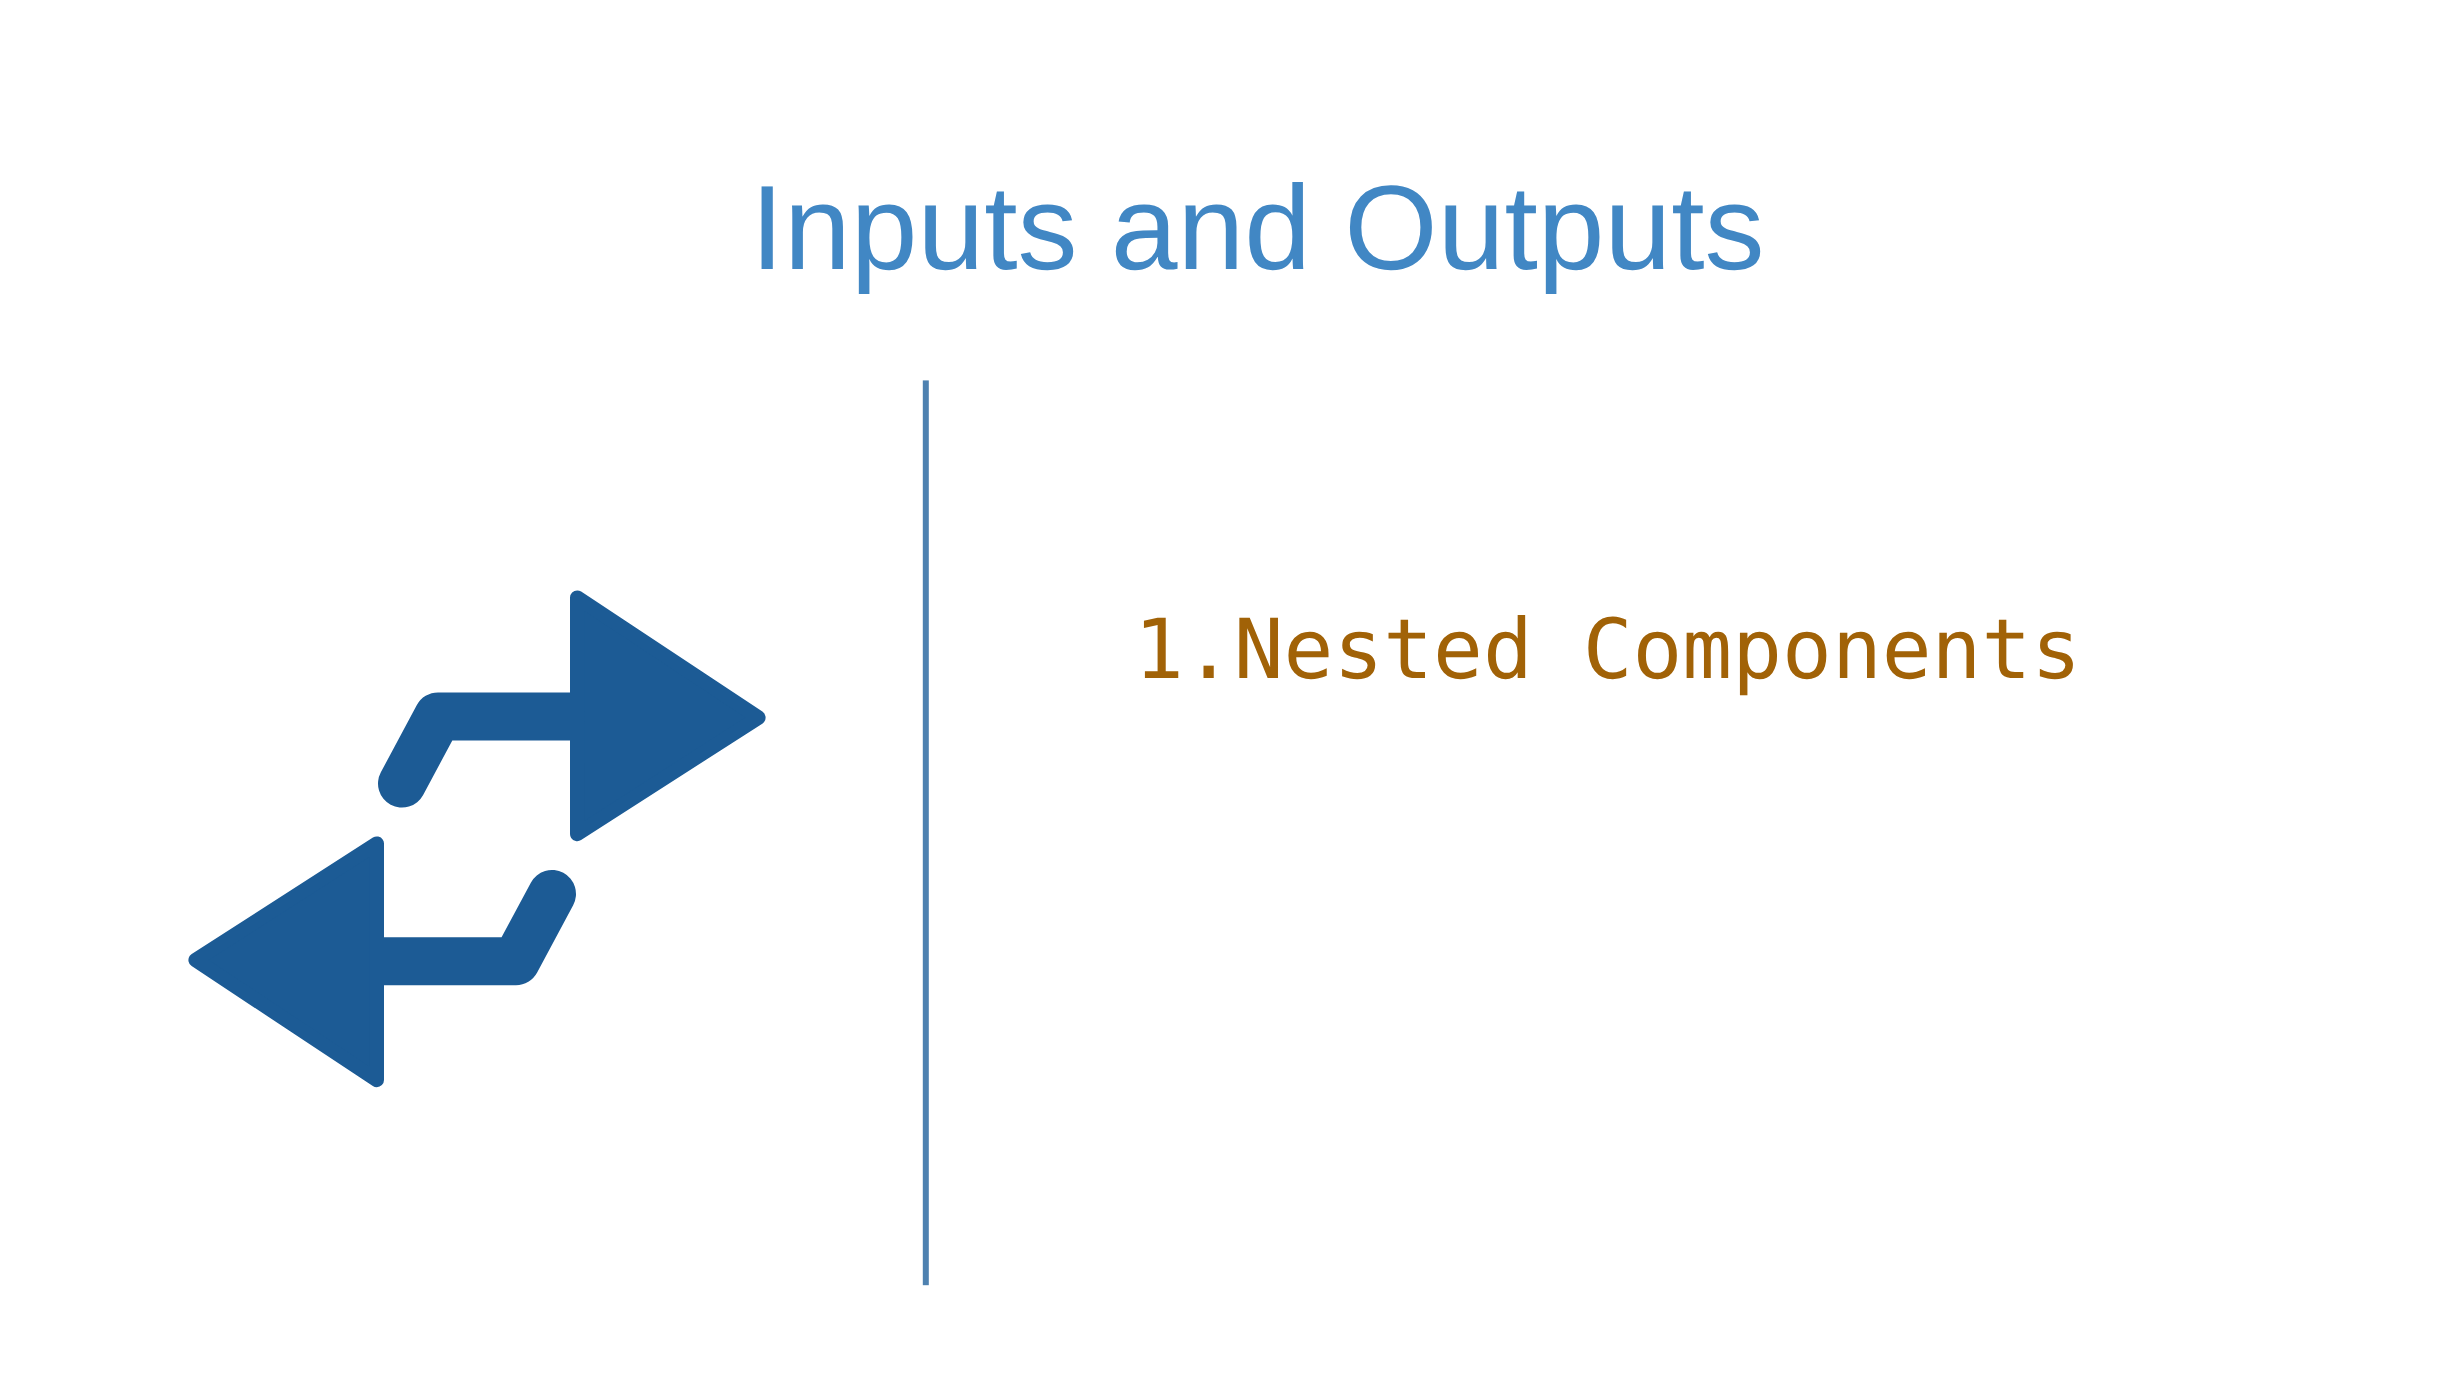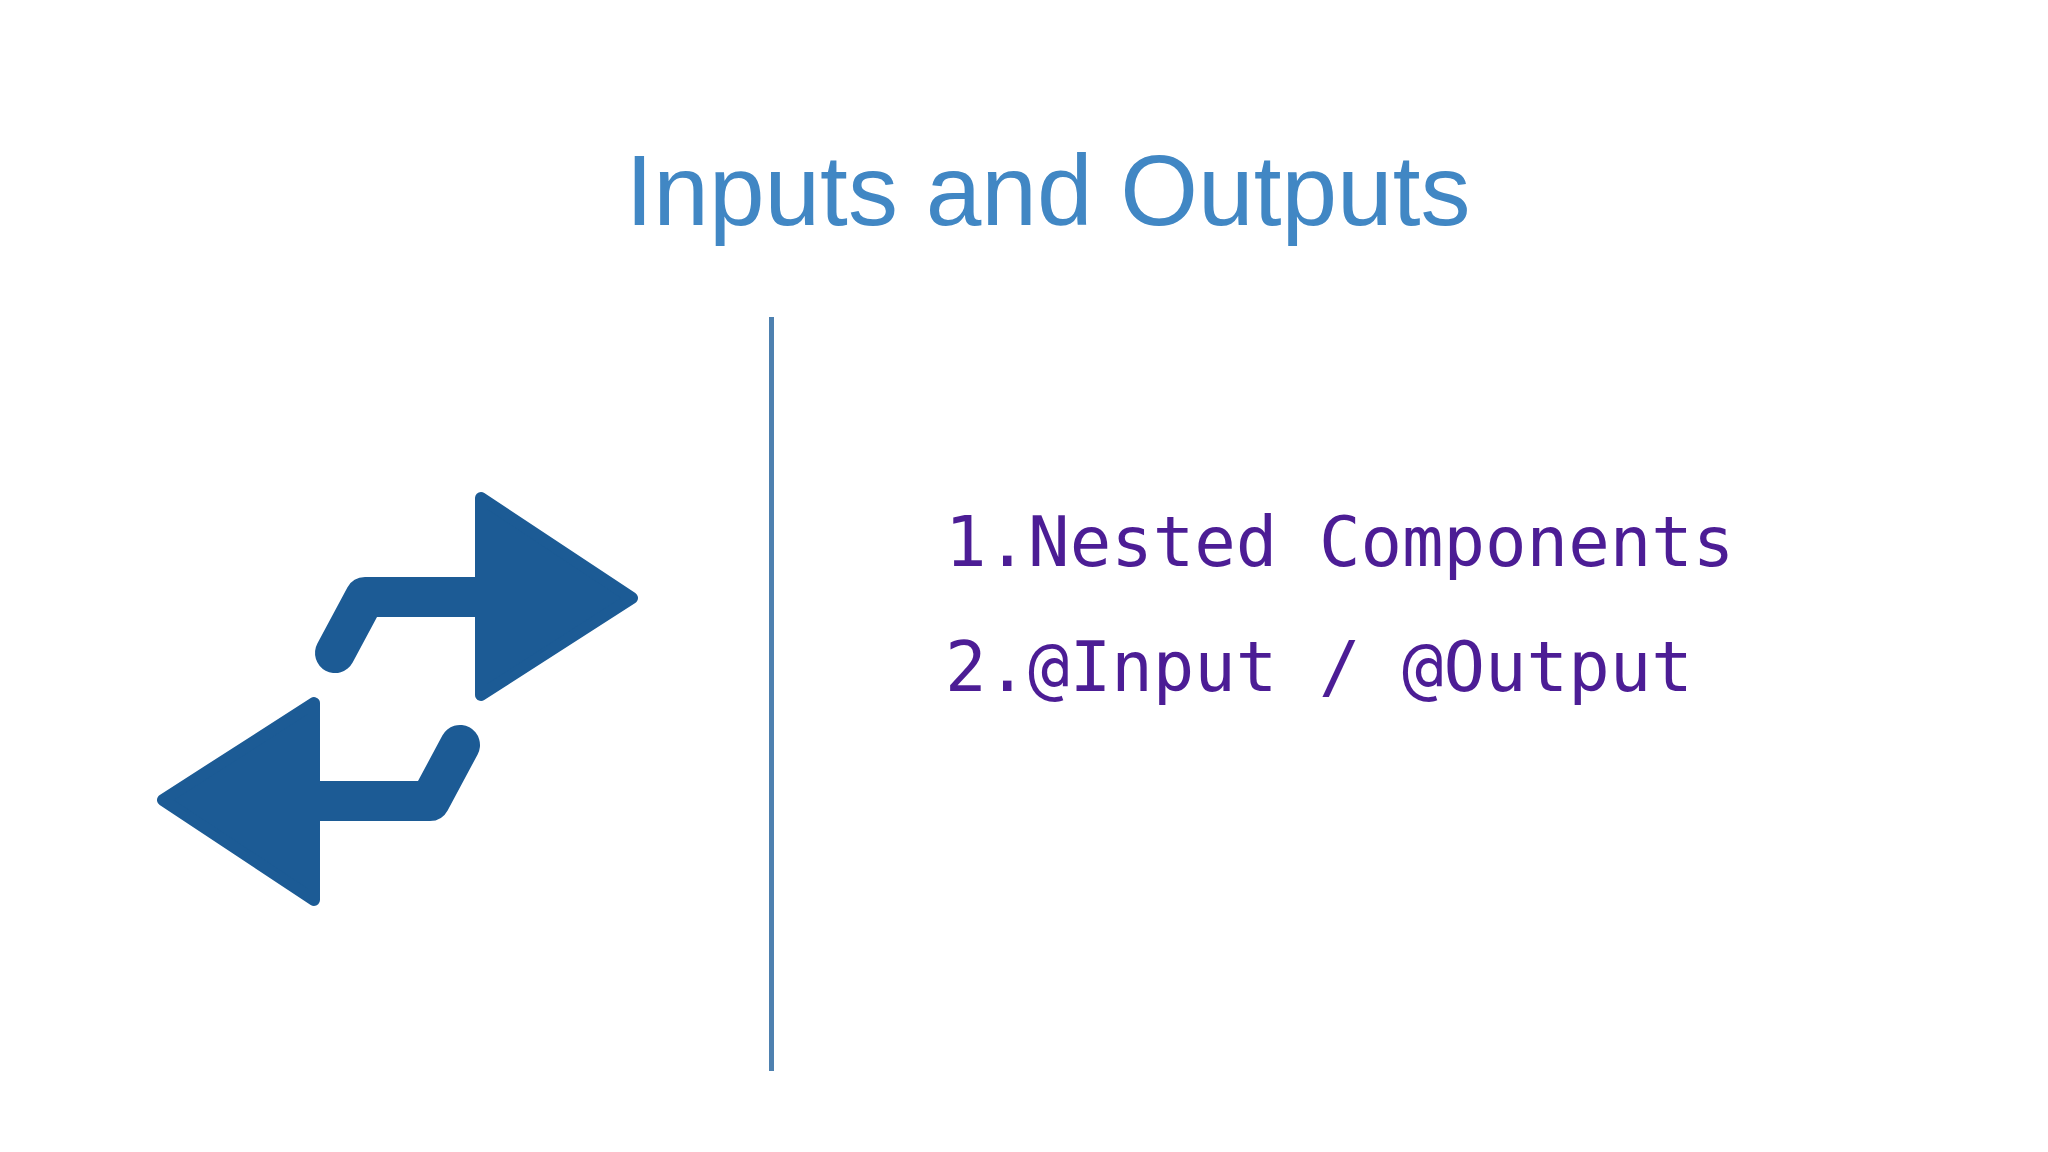--- a/index.html
+++ b/index.html
@@ -39,21 +39,21 @@
     width: 485px; height: 420px;
   }
   .icon-wrap svg { display: block; width: 100%; height: 100%; }
   .topics-list {
     position: absolute;
     left: 945px; top: 436px;
     list-style: none;
     font-family: "DejaVu Sans Mono", "Liberation Mono", monospace;
     font-size: 69px;
     line-height: 125px;
-    color: #4c1d95;
+    color: #a16207;
     white-space: nowrap;
   }
   .topics-list li { display: block; }
 </style>
 </head>
 <body>
 
 <div class="slide">
 
   <h1 class="slide-title">Inputs and Outputs</h1>
@@ -72,16 +72,15 @@
         <g transform="rotate(180 242.5 210)">
           <path d="M180 164 L210 108 L334 108" fill="none" stroke-width="40" stroke-linecap="round" stroke-linejoin="round"></path>
           <path d="M326 9 L477 109 L326 206 Z" stroke-width="12" stroke-linejoin="round"></path>
         </g>
       </g>
     </svg>
   </div>
 
   <ul class="topics-list">
     <li><span>1.</span><span>Nested Components</span></li>
-    <li><span>2.</span><span>@Input / @Output</span></li>
   </ul>
 
 </div>
 
 </body></html>

